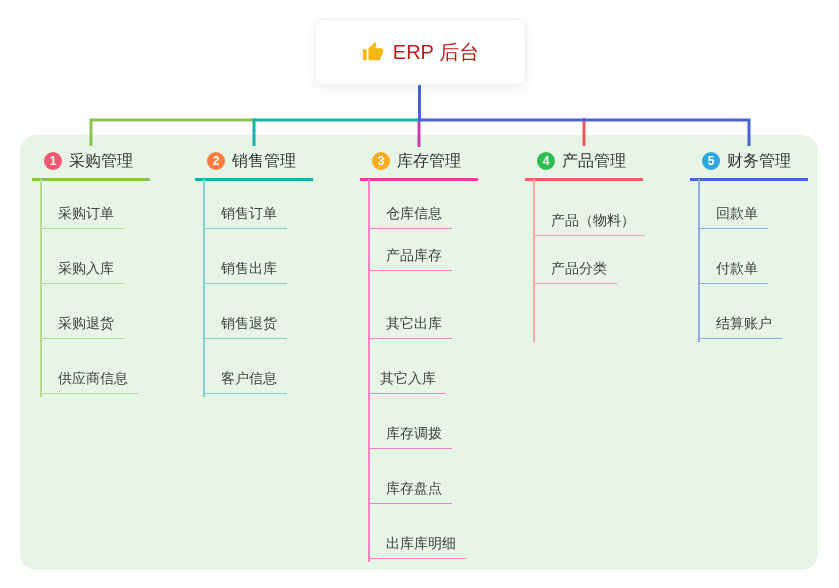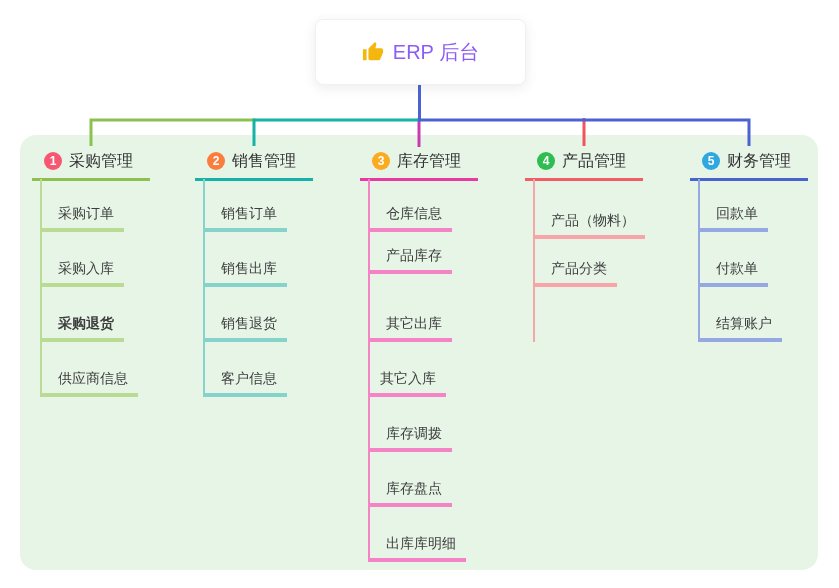--- a/index.html
+++ b/index.html
@@ -5,38 +5,38 @@
   html,body{margin:0;padding:0;background:#ffffff;}
   body{font-family:"Liberation Sans","DejaVu Sans",sans-serif;}
   #canvas{position:relative;width:839px;height:588px;background:#fff;overflow:hidden;}
   #panel{position:absolute;left:20px;top:135px;width:798px;height:435px;border-radius:16px;}
   #connectors{position:absolute;left:0;top:0;width:839px;height:588px;pointer-events:none;}
   #root-node{
     position:absolute;left:315px;top:19px;width:209px;height:64px;
     background:#ffffff;border:1px solid #f1f1f1;border-radius:8px;
     box-shadow:0 3px 12px rgba(60,70,90,.10);
     display:flex;align-items:center;justify-content:center;gap:9px;
-    font-size:20px;color:#8b5cf6;font-weight:500;z-index:3;cursor:pointer;
+    font-size:20px;color:#b91c1c;font-weight:500;z-index:3;cursor:pointer;
   }
   #root-node .thumb{width:22px;height:22px;display:inline-block;}
   .branch{position:absolute;top:148px;width:150px;z-index:2;}
   .branch-header{
     box-sizing:border-box;width:118px;display:flex;align-items:center;gap:7px;
     padding:0 0 5px 12px;line-height:25px;font-size:16px;color:#333;
     border-bottom:3px solid #000;white-space:nowrap;cursor:pointer;
   }
   .num-badge{
     flex:0 0 auto;width:18px;height:18px;border-radius:50%;
     color:#fff;font-size:12px;font-weight:bold;line-height:18px;text-align:center;
   }
   .vline{position:absolute;left:8px;width:2px;}
   .kid{
     position:absolute;left:8px;white-space:nowrap;
     font-size:14px;line-height:20px;color:#3d3d3d;
-    padding:0 10px 5px 18px;border-bottom:4px solid #c2410c;cursor:pointer;
+    padding:0 10px 5px 18px;border-bottom:1px solid #c2410c;cursor:pointer;
   }
 </style>
 </head>
 <body>
 
 <div id="canvas">
   <div id="panel" style="background: rgb(231, 245, 231);"></div>
   <svg id="connectors" xmlns="http://www.w3.org/2000/svg">
       <polyline points="584,118 584,146" fill="none" stroke="#f2545e" stroke-width="3"></polyline>
       <polyline points="419,118 419,147" fill="none" stroke="#c93ab0" stroke-width="3"></polyline>
@@ -55,21 +55,21 @@
     <div class="branch-header" style="border-bottom-color: rgb(140, 193, 82); width: 118px;">
       <span class="num-badge" style="background: rgb(247, 88, 113);">1</span>
       <span class="branch-title">采购管理</span>
     </div>
     <div class="vline" style="top: 31px; height: 218px; background: rgb(185, 219, 147);"></div>
 
   <div class="kid" style="top: 55px; border-bottom-color: rgb(185, 219, 147);">采购订单</div>
 
   <div class="kid" style="top: 110px; border-bottom-color: rgb(185, 219, 147);">采购入库</div>
 
-  <div class="kid" style="top: 165px; border-bottom-color: rgb(185, 219, 147); font-weight: bold;">采购退货</div>
+  <div class="kid" style="top: 165px; border-bottom-color: rgb(185, 219, 147);">采购退货</div>
 
   <div class="kid" style="top: 220px; border-bottom-color: rgb(185, 219, 147);">供应商信息</div>
 </div>
 
   <div class="branch" style="left: 195px;">
     <div class="branch-header" style="border-bottom-color: rgb(22, 177, 167); width: 118px;">
       <span class="num-badge" style="background: rgb(249, 126, 62);">2</span>
       <span class="branch-title">销售管理</span>
     </div>
     <div class="vline" style="top: 31px; height: 218px; background: rgb(134, 211, 204);"></div>

